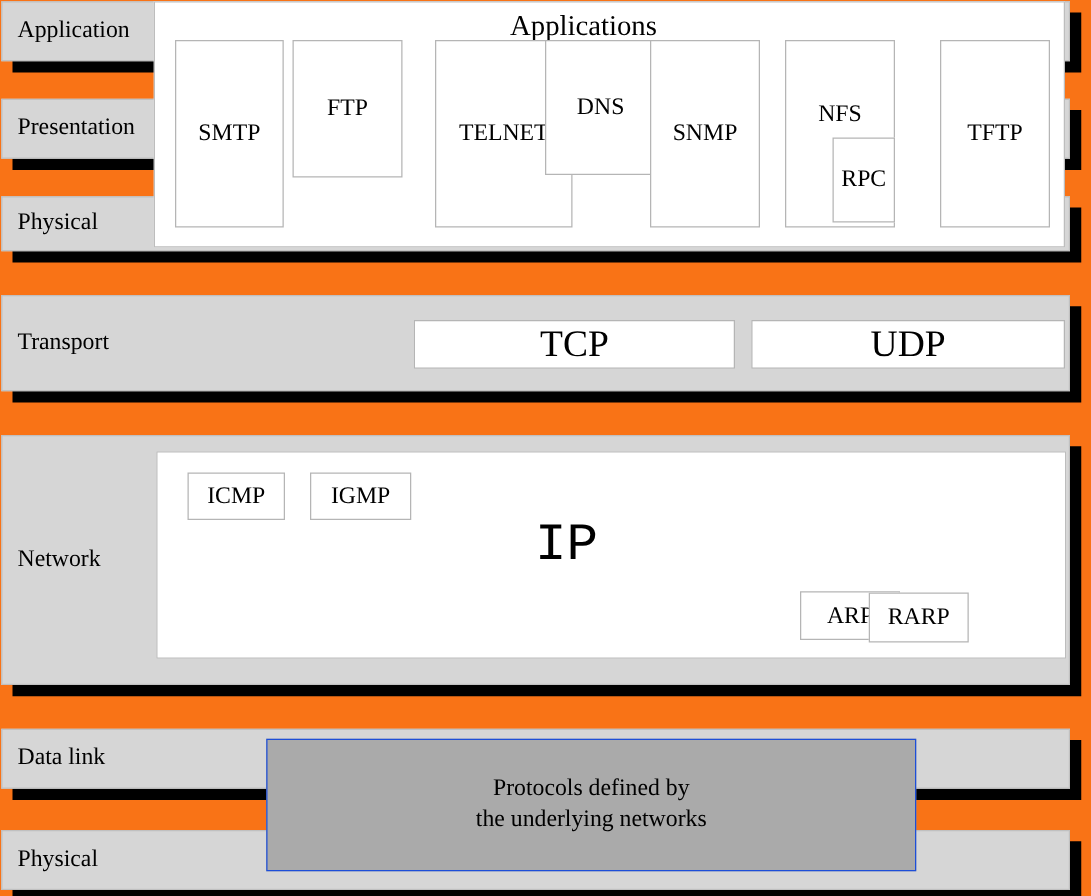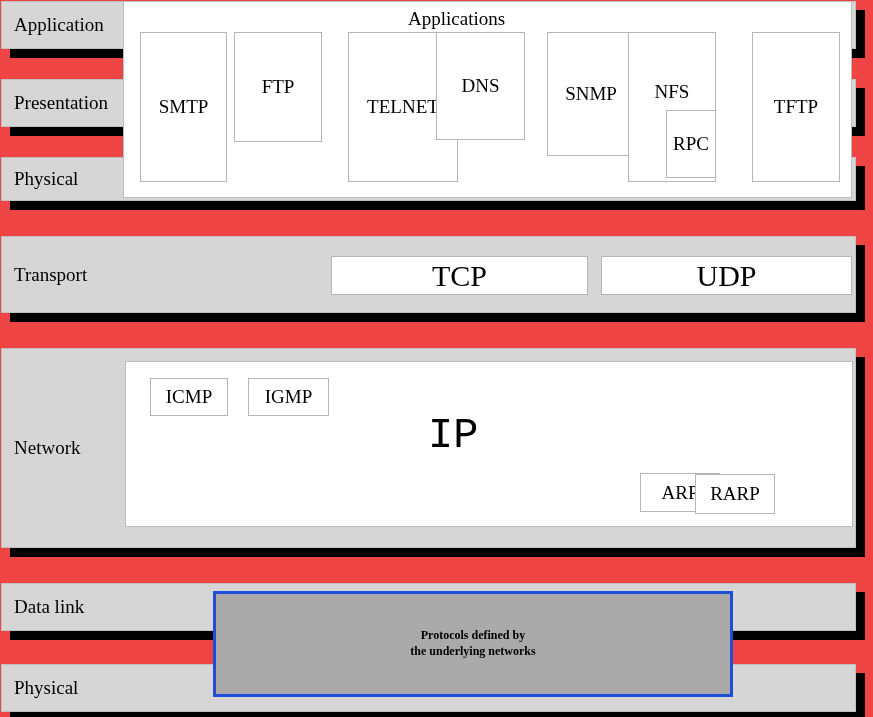--- a/index.html
+++ b/index.html
@@ -9,21 +9,21 @@
   }
   body {
     font-family: "Liberation Serif", "DejaVu Serif", serif;
     color: #000000;
   }
   #canvas {
     position: relative;
     width: 873px;
     height: 717px;
     overflow: hidden;
-    background: #ef4444;
+    background: #f97316;
   }
   
   .layer-bar {
     position: absolute;
     background: #d6d6d6;
     border: 1px solid #c0c0c0;
     box-sizing: border-box;
     box-shadow: 9px 9px 0 0 #000000;
   }
   .layer-label {
@@ -55,44 +55,43 @@
     font-size: 19px;
     color: #000000;
     text-align: center;
   }
   .proto-box.tall-label-top {
     align-items: flex-start;
     padding-top: 48px;
   }
   .apps-title {
     position: absolute;
-    font-size: 19px;
+    font-size: 23px;
     color: #000000;
     white-space: nowrap;
   }
   .ip-label {
     position: absolute;
     font-size: 42px;
     color: #000000;
     white-space: nowrap;
     font-family: Liberation Mono, monospace;
   }
   .underlying-box {
     position: absolute;
     background: #aaaaaa;
-    border: 3px solid #1d4ed8;
+    border: 1px solid #1d4ed8;
     box-sizing: border-box;
     display: flex;
     align-items: center;
     justify-content: center;
     text-align: center;
-    font-size: 12px;
+    font-size: 19px;
     line-height: 1.3;
     color: #000000;
-    font-weight: bold;
   }
   .underlying-box span { display: block; }
 </style>
 </head>
 <body>
 
 <div id="canvas">
 
   <div class="layer-bar" style="left:1px; top:1px; width:855px; height:48px;">
     <div class="layer-label">Application</div>
@@ -135,21 +134,21 @@
   </div>
 
   <div class="proto-box" style="left:348px; top:32px; width:110px; height:150px;">
     <span>TELNET</span>
   </div>
 
   <div class="proto-box" style="left:436px; top:32px; width:89px; height:108px;">
     <span>DNS</span>
   </div>
 
-  <div class="proto-box" style="left:520px; top:32px; width:88px; height:124px;margin-left:27px;">
+  <div class="proto-box" style="left:520px; top:32px; width:88px; height:150px;">
     <span>SNMP</span>
   </div>
 
   <div class="proto-box tall-label-top" style="left:628px; top:32px; width:88px; height:150px;">
     <span>NFS</span>
   </div>
 
   <div class="proto-box" style="left:666px; top:110px; width:50px; height:68px; z-index:5;">
     <span>RPC</span>
   </div>

